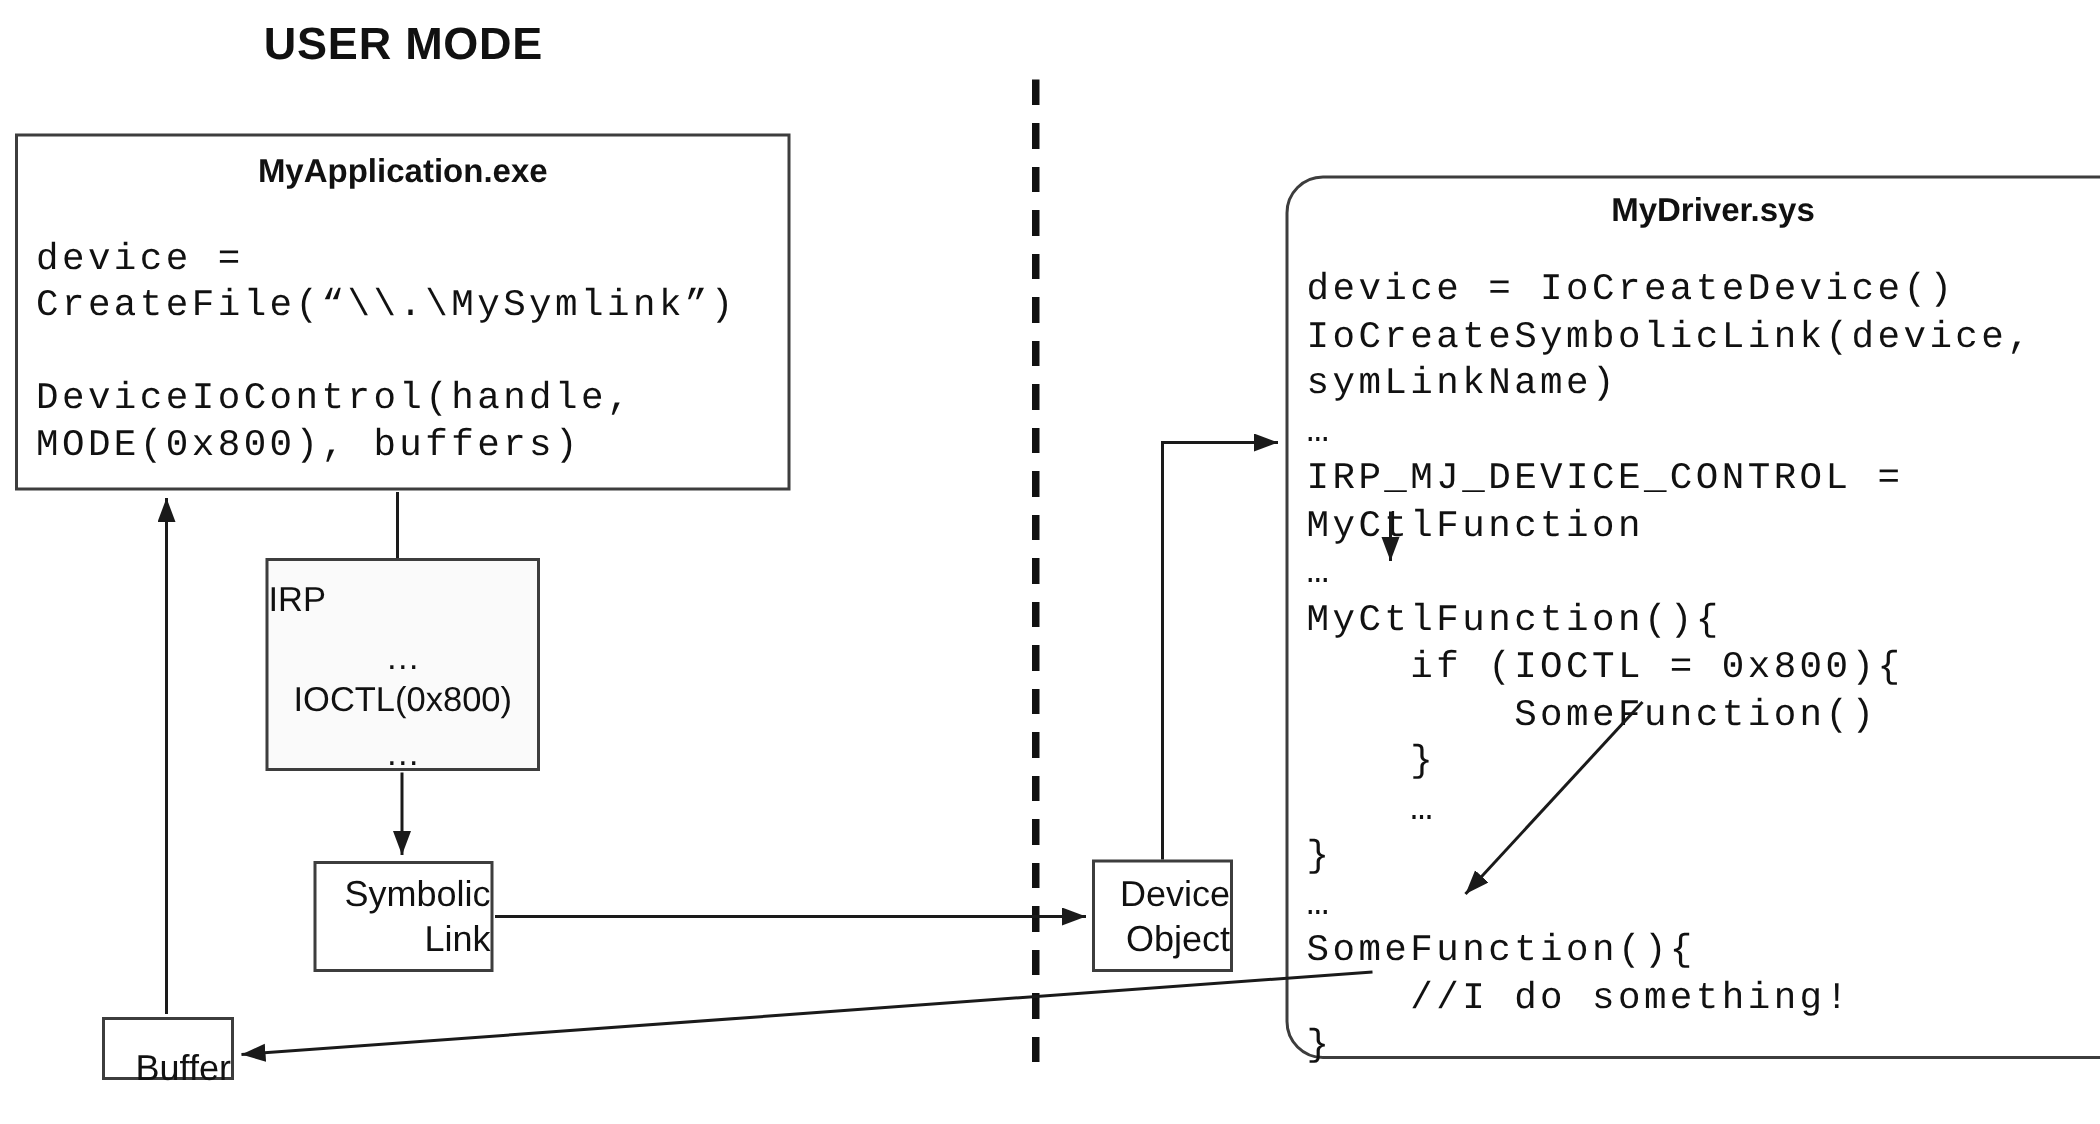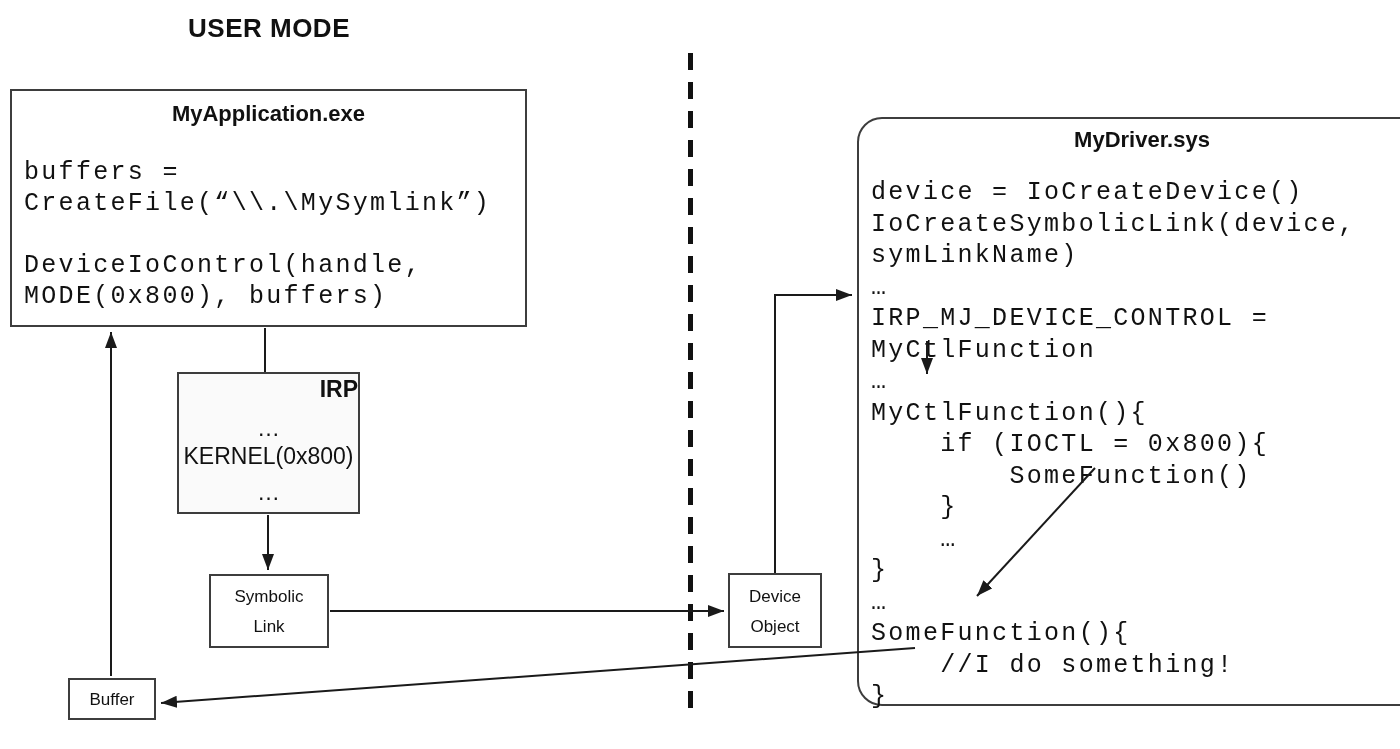--- a/index.html
+++ b/index.html
@@ -5,77 +5,77 @@
   :root{
     --bg:#ffffff; --line:#1a1a1a; --border:#3d3d3d; --text:#111111; --irp-fill:#fafafa;
   }
   html,body{margin:0;padding:0;background:var(--bg);}
   #canvas{
     position:relative; width:1400px; height:749px; background:var(--bg);
     overflow:hidden; font-family:"Liberation Sans", sans-serif; color:var(--text);
   }
   .abs{position:absolute;}
   .heading{
-    font-size:26px; font-weight:bold; letter-spacing:0.5px;
+    font-size:30px; font-weight:bold; letter-spacing:0.5px;
     text-align:center; white-space:nowrap;
   }
   .box{
     position:absolute; background:#ffffff; border:2px solid var(--border);
     box-sizing:border-box;
   }
   .box-title{
     text-align:center; font-weight:bold; font-size:22px; line-height:26px;
   }
   .code{
     font-family:"Liberation Mono","DejaVu Sans Mono",monospace;
     font-size:25px; letter-spacing:2.3px; white-space:pre; color:var(--text);
   }
   .app-code{ line-height:31px; margin:30px 0 0 12px; }
   .driver-code{ line-height:31.5px; margin:24px 0 0 12px; }
   .code-line{ min-height:31px; }
   .driver-code .code-line{ min-height:31.5px; }
   .small-label{
-    font-size:17px; line-height:30px; text-align:center;
+    font-size:24px; line-height:30px; text-align:right;
   }
-  .irp-title{ font-weight:bold; font-size:23px; text-align:right; margin-top:0; line-height:30px;}
+  .irp-title{ font-weight:normal; font-size:23px; text-align:left; margin-top:10px; line-height:30px;}
   .irp-line{ font-size:23px; text-align:center; line-height:28px; }
   .dashed-divider{
     position:absolute; left:688px; top:53px; width:5px; height:655px;
     background:repeating-linear-gradient(to bottom, #111 0px, #111 17px, transparent 17px, transparent 29px);
   }
   svg.overlay{ position:absolute; left:0; top:0; width:1400px; height:749px; pointer-events:none; }
   svg .ln{ stroke:var(--line); stroke-width:2; fill:none; }
 </style>
 </head>
 <body>
 
 <div id="canvas">
 
   <div class="abs heading" style="left:119px; top:13px; width:300px;">USER MODE</div>
 
   <div class="dashed-divider"></div>
 
   <div class="box" style="left:10px; top:89px; width:517px; height:238px;">
     <div class="box-title" style="margin-top:10px;">MyApplication.exe</div>
-    <div class="code app-code"><div class="code-line">buffers =</div><div class="code-line">CreateFile(“\\.\MySymlink”)</div><div class="code-line"></div><div class="code-line">DeviceIoControl(handle,</div><div class="code-line">MODE(0x800), buffers)</div></div>
+    <div class="code app-code"><div class="code-line">device =</div><div class="code-line">CreateFile(“\\.\MySymlink”)</div><div class="code-line"></div><div class="code-line">DeviceIoControl(handle,</div><div class="code-line">MODE(0x800), buffers)</div></div>
   </div>
 
   <div class="box" style="left:177px; top:372px; width:183px; height:142px; background:var(--irp-fill);">
     <div class="irp-title">IRP</div>
     <div class="irp-line" style="margin-top:10px;">…</div>
-    <div class="irp-line">KERNEL(0x800)</div>
+    <div class="irp-line">IOCTL(0x800)</div>
     <div class="irp-line" style="margin-top:8px;">…</div>
   </div>
 
   <div class="box" style="left:209px; top:574px; width:120px; height:74px; padding-top:6px;">
     <div class="small-label">Symbolic</div>
     <div class="small-label">Link</div>
   </div>
 
-  <div class="box" style="left:68px; top:678px; width:88px; height:42px; padding-top:5px;">
+  <div class="box" style="left:68px; top:678px; width:88px; height:42px; padding-top:18px;">
     <div class="small-label">Buffer</div>
   </div>
 
   <div class="box" style="left:728px; top:573px; width:94px; height:75px; padding-top:7px;">
     <div class="small-label">Device</div>
     <div class="small-label">Object</div>
   </div>
 
   <div class="box" style="left:857px; top:117px; width:570px; height:589px; padding-top:8px;border-radius:25px;">
     <div class="box-title">MyDriver.sys</div>

